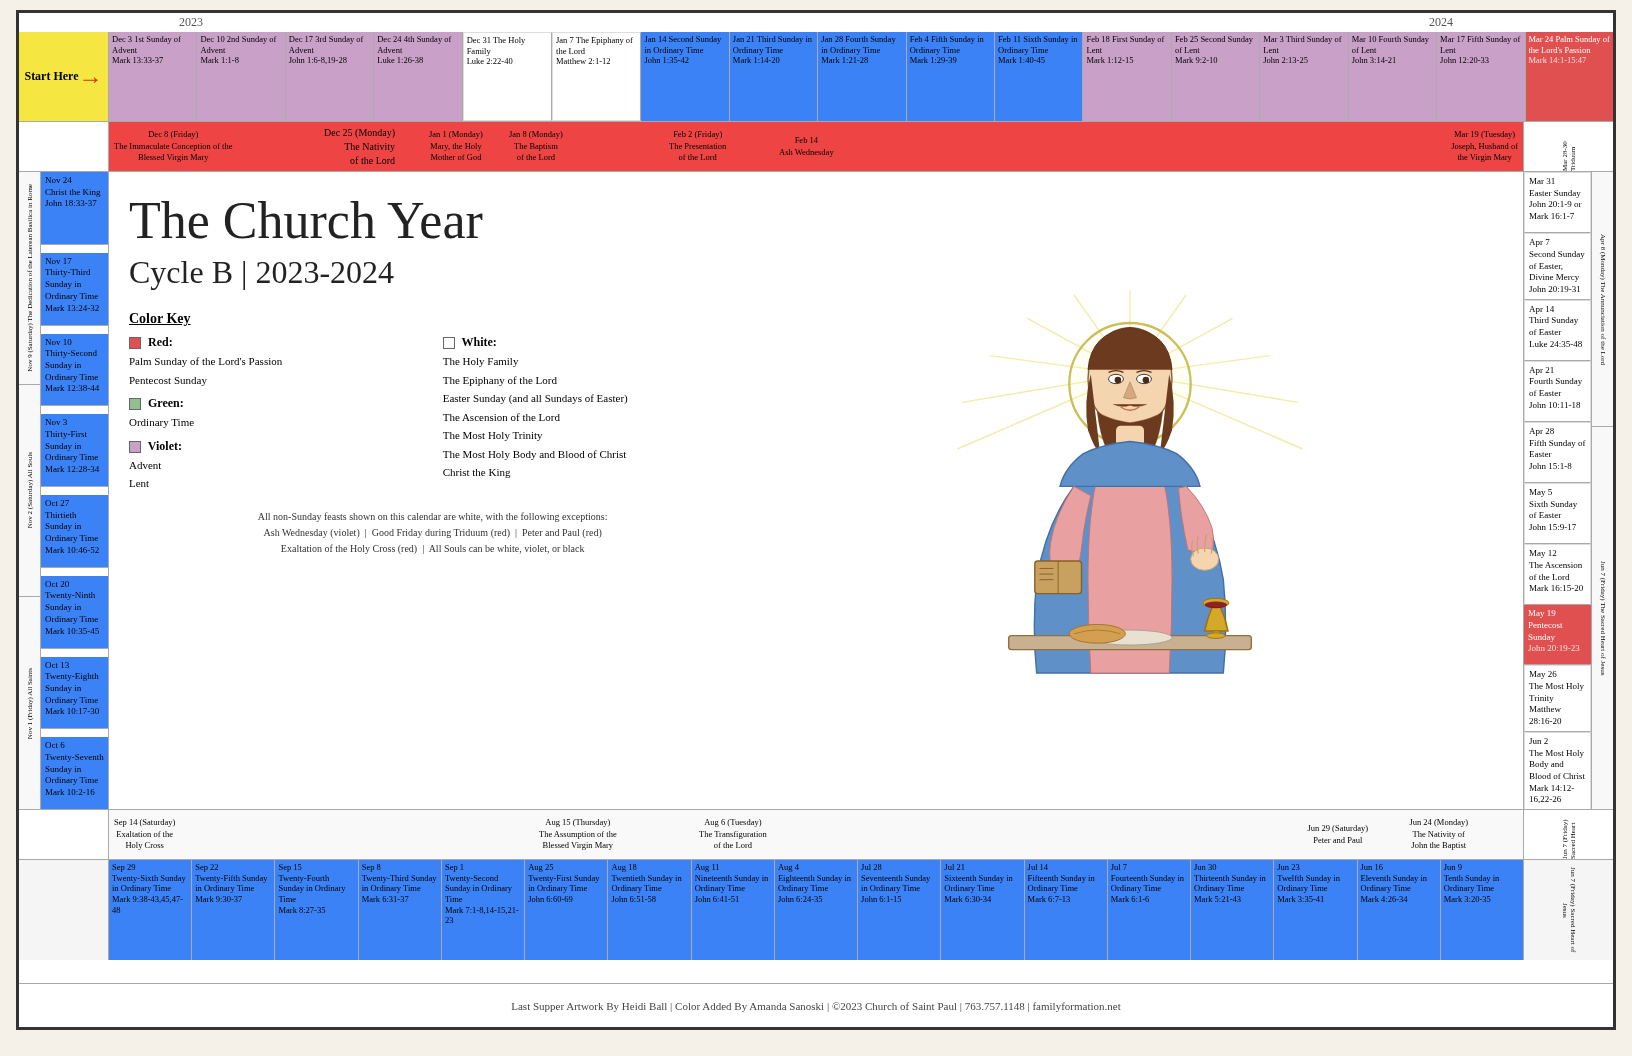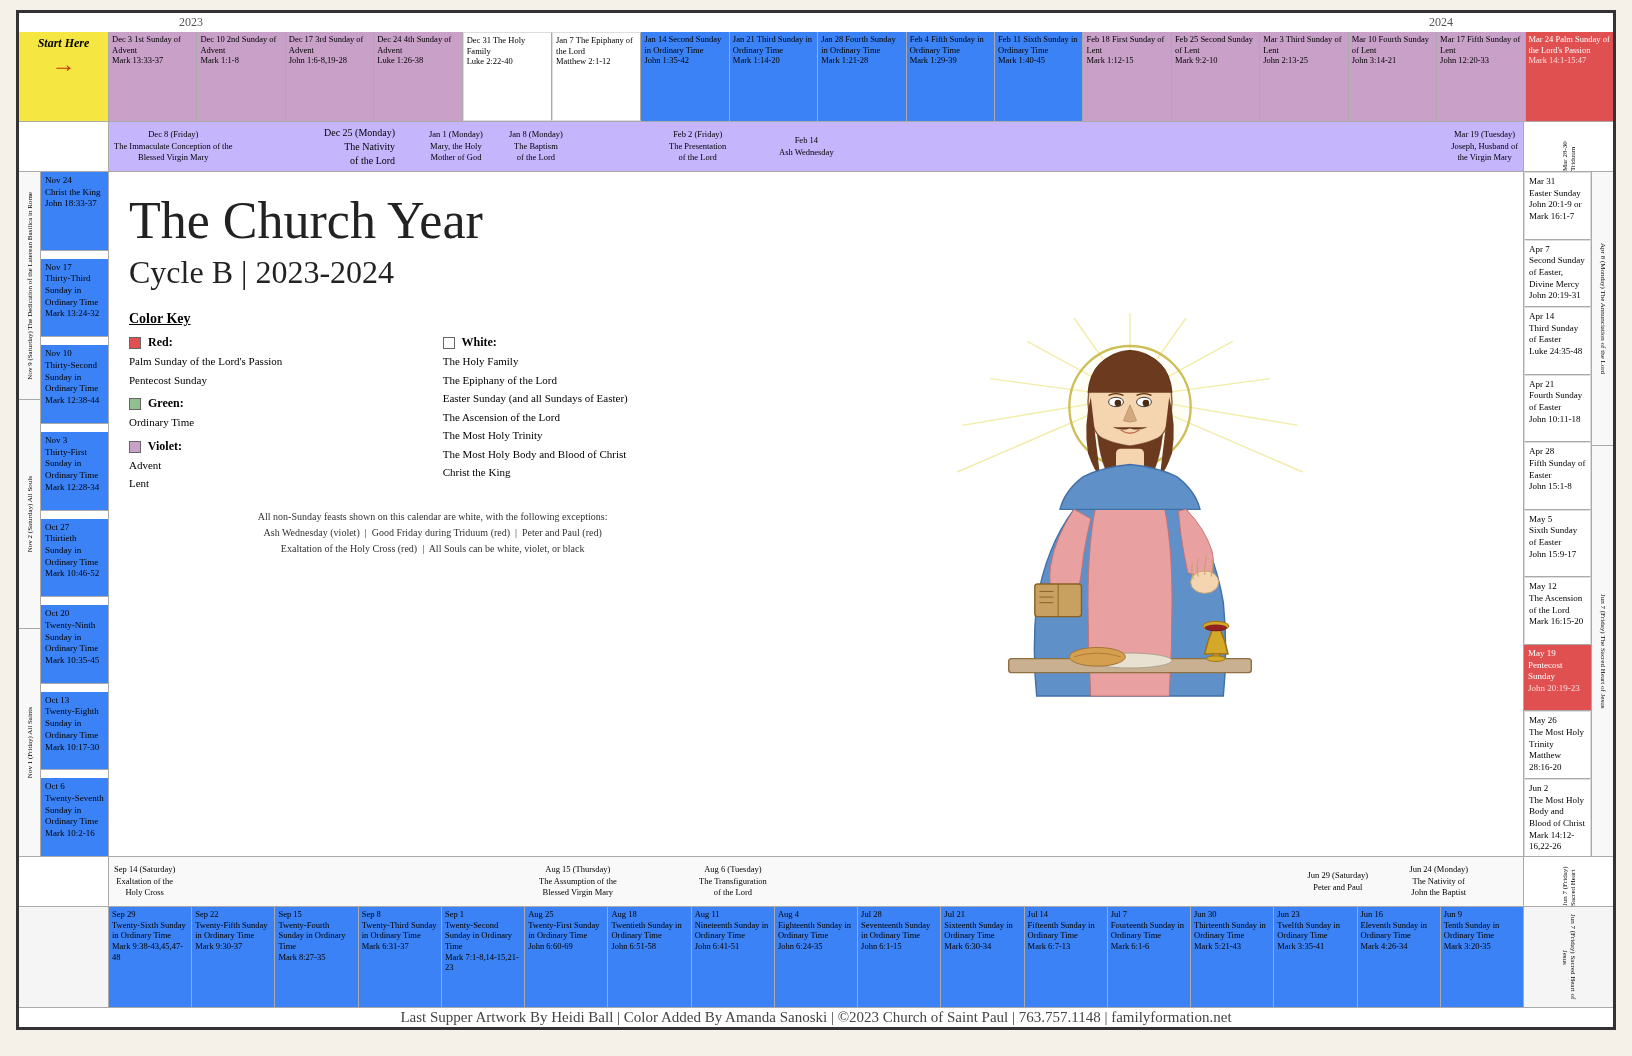--- a/index.html
+++ b/index.html
@@ -40,27 +40,26 @@
       height: 90px;
       border-bottom: 1px solid #aaa;
     }
 
     .start-cell {
       width: 90px;
       min-width: 90px;
       background: #f5e642;
       border-right: 1px solid #aaa;
       display: flex;
-      flex-direction: column;
+      flex-direction: row;
       align-items: center;
-      justify-content: flex-start;
+      justify-content: center;
       font-size: 11px;
       font-weight: bold;
       padding: 4px;
-      font-style: italic;
     }
 
     .start-cell .arrow {
       font-size: 24px;
       color: #cc3300;
     }
 
     
     .cell-violet { background: #c8a0c8; }
     .cell-green { background: #3b82f6; }
@@ -228,28 +227,29 @@
 
     
     .bottom-row {
       display: flex;
       height: 101px;
       border-top: 1px solid #aaa;
     }
 
     
     .footer {
-      height: 20px;
+      height: 44px;
       border-top: 1px solid #aaa;
       display: flex;
       align-items: center;
       justify-content: center;
-      font-size: 15px;
+      font-size: 11px;
       color: #444;
       background: white;
+      margin-top: 23px;
     }
 
     
     .cal-top-cells {
       display: flex;
       flex: 1;
     }
 
     .small-cal-cell {
       flex: 1;
@@ -429,21 +429,21 @@
             <div class="scripture">Mark 10:2-16</div>
           </div>
         </div>
       </div>
 
       <div style="height:50px;border-top:1px solid #aaa;font-size:8px;padding:2px;"></div>
     </div>
 
     <div class="center-content">
 
-      <div class="feast-row" style="background:#c4b5fd;position:relative;">
+      <div class="feast-row" style="background:#ef4444;position:relative;">
         <span style="position:absolute;left:5px;font-size:8.5px;text-align:center;line-height:1.4;">Dec 8 (Friday)<br>The Immaculate Conception of the<br>Blessed Virgin Mary</span>
         <span style="position:absolute;left:215px;font-size:10px;text-align:right;line-height:1.4;">Dec 25 (Monday)<br>The Nativity<br>of the Lord</span>
         <span style="position:absolute;left:320px;font-size:8.5px;text-align:center;line-height:1.4;">Jan 1 (Monday)<br>Mary, the Holy<br>Mother of God</span>
         <span style="position:absolute;left:400px;font-size:8.5px;text-align:center;line-height:1.4;">Jan 8 (Monday)<br>The Baptism<br>of the Lord</span>
         <span style="position:absolute;left:560px;font-size:8.5px;text-align:center;line-height:1.4;">Feb 2 (Friday)<br>The Presentation<br>of the Lord</span>
         <span style="position:absolute;left:670px;font-size:8.5px;text-align:center;line-height:1.4;">Feb 14<br>Ash Wednesday</span>
         <span style="position:absolute;right:5px;font-size:8.5px;text-align:center;line-height:1.4;">Mar 19 (Tuesday)<br>Joseph, Husband of<br>the Virgin Mary</span>
       </div>
 
       <div class="main-content">

